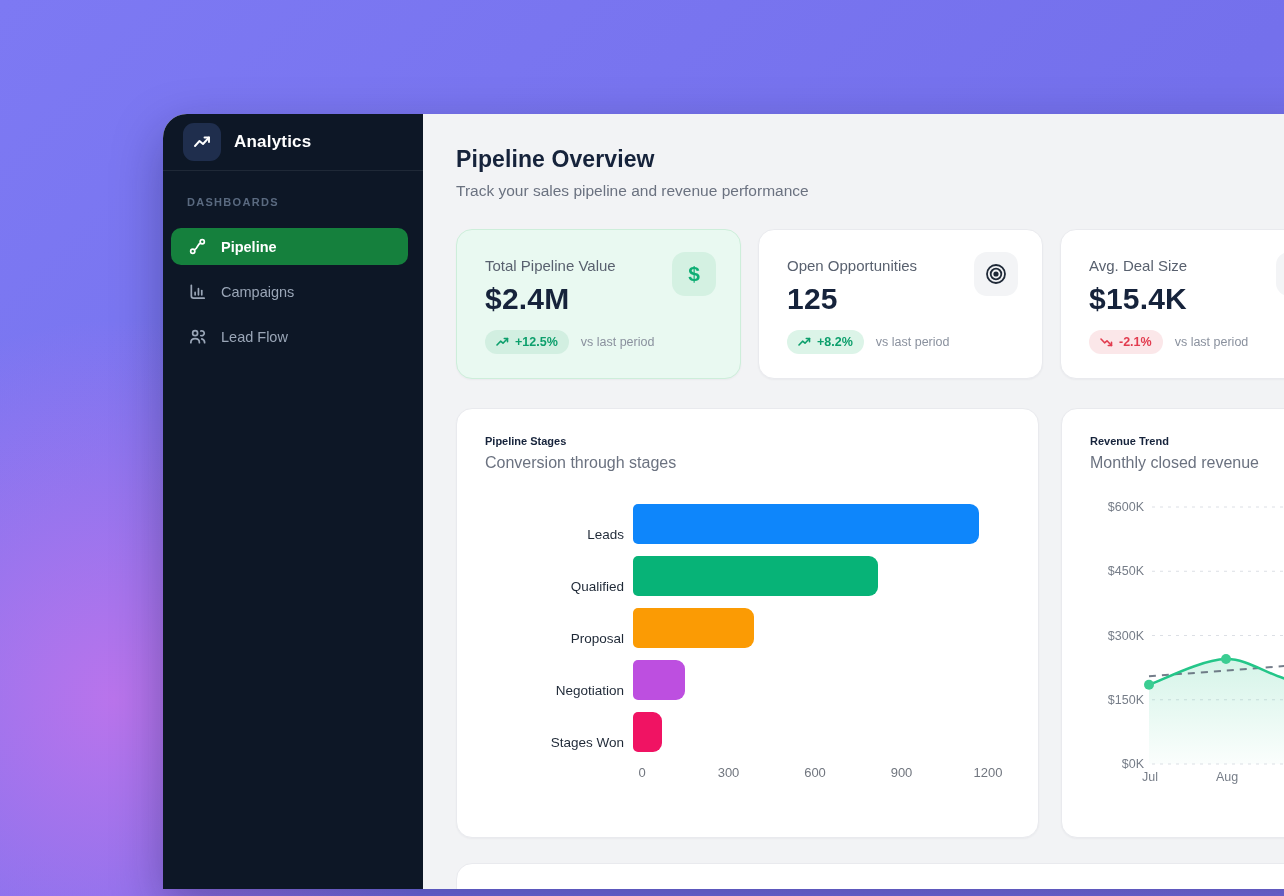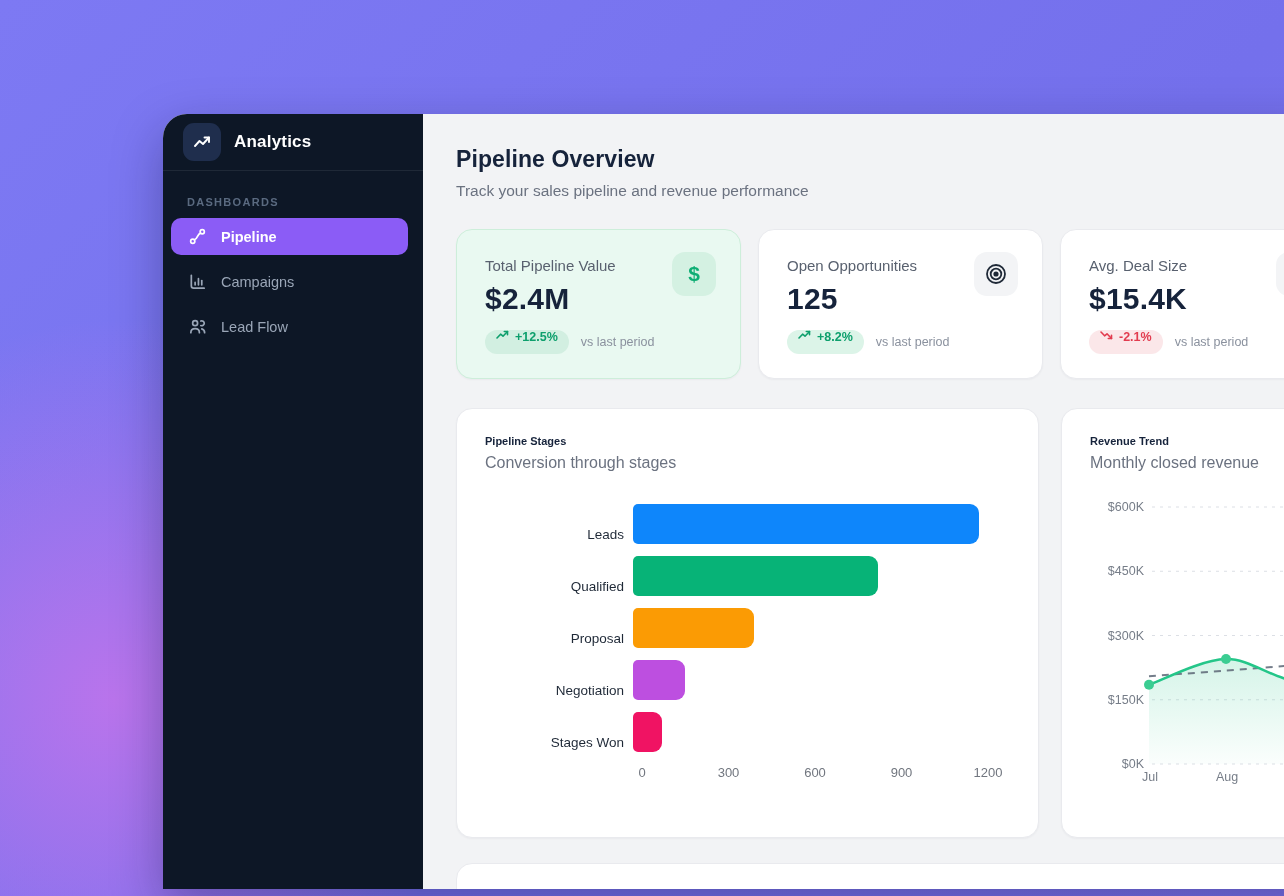--- a/index.html
+++ b/index.html
@@ -14,40 +14,40 @@
   .app {
     position:absolute; left:120px; top:114px; width:1164px; height:775px;
     border-top-left-radius:24px; overflow:hidden; display:flex;
     background:#f2f3f5; box-shadow:0 18px 50px rgba(20,20,60,.35);margin-left:43px;
   }
   
   .sidebar { width:260px; flex:0 0 260px; background:#0d1726; color:#fff; display:flex; flex-direction:column; }
   .brand { display:flex; align-items:center; gap:13px; padding:10px 20px; height:57px; border-bottom:1px solid rgba(255,255,255,.08); }
   .brand-logo { width:38px; height:38px; border-radius:11px; background:#1f2e4d; display:flex; align-items:center; justify-content:center; }
   .brand-name { font-size:17px; font-weight:700; letter-spacing:.2px; }
-  .section-label { padding:25px 24px 10px; font-size:11px; font-weight:700; letter-spacing:1.3px; color:#5a6a80; }
+  .section-label { padding:25px 24px 20px; font-size:11px; font-weight:700; letter-spacing:1.3px; color:#5a6a80; }
   .nav { display:flex; flex-direction:column; gap:8px; padding:0 15px 0 8px; }
   .nav-item { display:flex; align-items:center; gap:14px; height:37px; padding:0 16px; border-radius:10px;
               color:#9aa6b7; font-size:14.5px; cursor:pointer; }
-  .nav-item.active { background:#8b5cf6; color:#ffffff; font-weight:600; }
+  .nav-item.active { background:#15803d; color:#ffffff; font-weight:600; }
   .nav-item .nicon { width:20px; height:20px; display:flex; align-items:center; justify-content:center; }
   
   .main { flex:1; padding:32px 0 0 33px; position:relative; }
   .page-title { font-size:23px; font-weight:800; color:#16233b; letter-spacing:.1px; }
   .page-sub { margin-top:9px; font-size:15.5px; color:#6b7280; }
   
   .kpi-row { display:flex; gap:17px; margin-top:29px; }
   .kpi-card { position:relative; width:285px; height:150px; flex:0 0 285px; background:#fff;
               border:1px solid #e9eaee; border-radius:16px; padding:27px 28px;
               box-shadow:0 1px 2px rgba(15,23,42,.04); }
   .kpi-card.highlight { background:#e9f9f1; border-color:#cdeeda; }
   .kpi-label { font-size:15px; color:#59616f; }
   .kpi-value { margin-top:8px; font-size:30px; font-weight:800; color:#16233b; letter-spacing:.2px; }
   .kpi-delta-row { position:absolute; left:28px; bottom:24px; display:flex; align-items:center; gap:12px; }
-  .delta-pill { display:inline-flex; gap:6px; height:24px; padding:0 11px;
+  .delta-pill { display:inline-flex; align-items:center; gap:6px; height:24px; padding:0 11px;
                 border-radius:12px; font-size:12.5px; font-weight:700; }
   .delta-pill.up { background:#dcf4e8; color:#0d9f6c; }
   .kpi-card.highlight .delta-pill.up { background:#d2efe1; }
   .delta-pill.down { background:#fbe7e9; color:#e23c4f; }
   .delta-note { font-size:12.5px; color:#8a919e; }
   .kpi-icon-box { position:absolute; top:22px; right:24px; width:44px; height:44px; border-radius:13px;
                   display:flex; align-items:center; justify-content:center; background:#f3f4f6; }
   .kpi-card.highlight .kpi-icon-box { background:#d4f1e2; }
   .dollar-glyph { font-size:21px; font-weight:600; color:#1f2937; }
   .kpi-card.highlight .dollar-glyph { color:#0fae74; }

